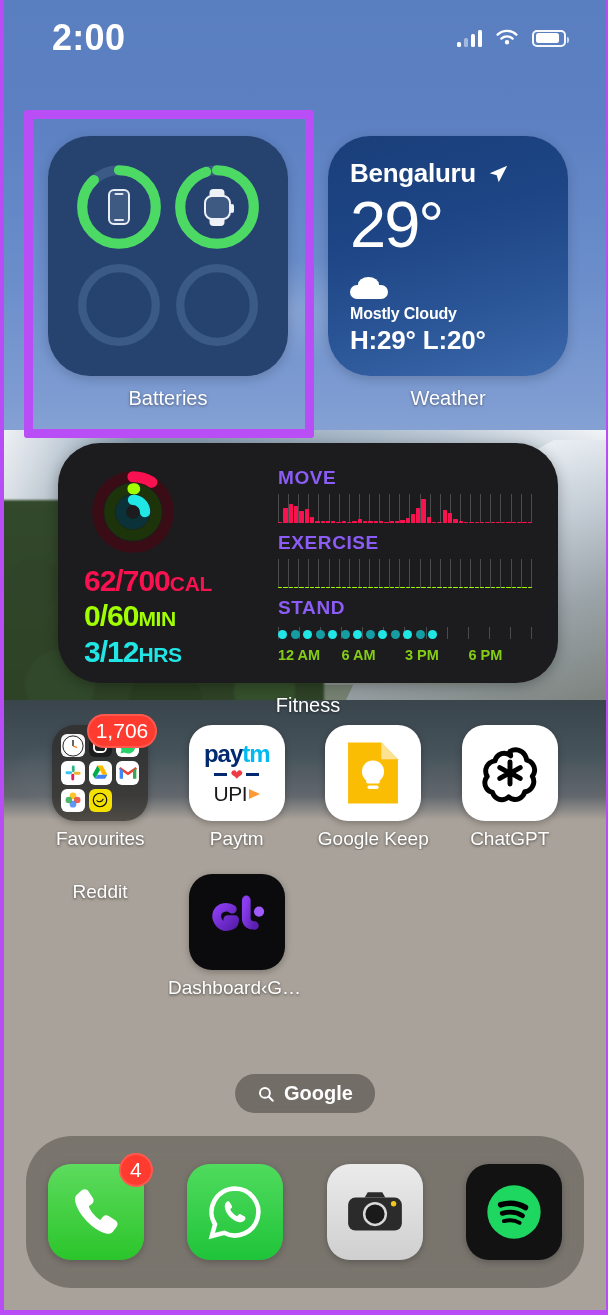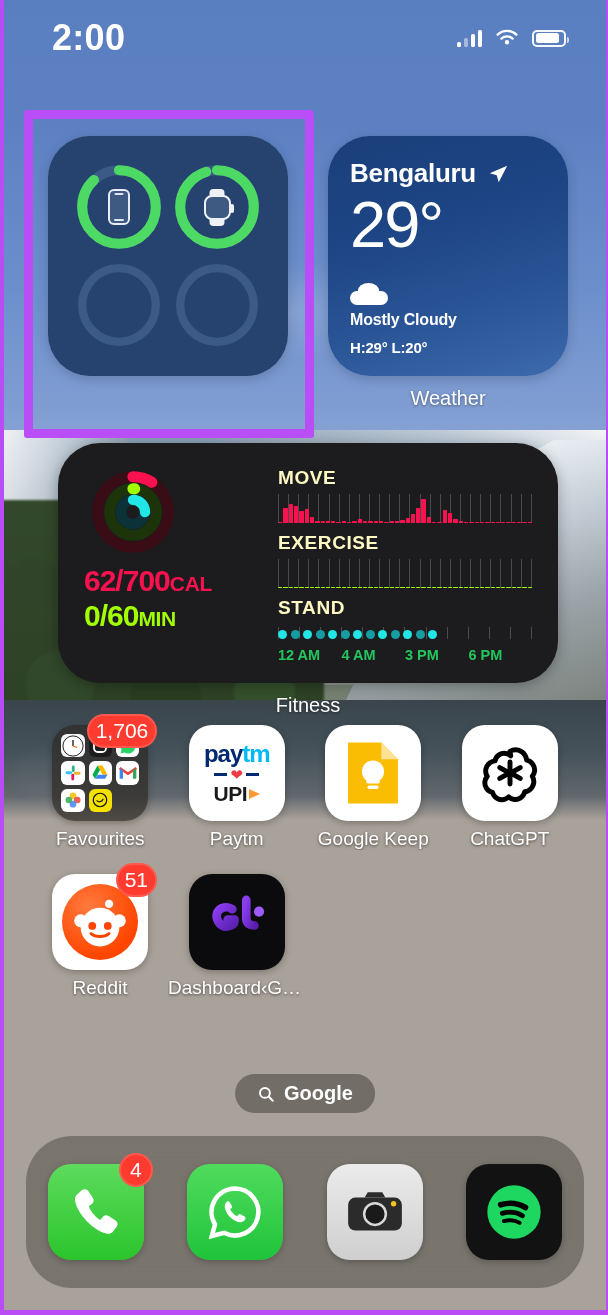--- a/index.html
+++ b/index.html
@@ -176,44 +176,44 @@
   }
   .wx-cloud:before{
     content:""; position:absolute; left:0; bottom:0; width:38px; height:14px;
     background:#fff; border-radius:9px;
   }
   .wx-cloud:after{
     content:""; position:absolute; left:8px; bottom:7px; width:21px; height:15px;
     background:#fff; border-radius:50%;
   }
   .wx-cond { font-size:16px; font-weight:700; letter-spacing:-.2px; }
-  .wx-hl   { font-size:15px; font-weight:700; letter-spacing:-.2px; margin-top:10px;}
+  .wx-hl   { font-size:26px; font-weight:700; letter-spacing:-.2px; margin-top:2px;}
 
   
   .fitness-wrap { position:absolute; top:443px; left:54px; z-index:20; }
   .fit-widget {
     width:500px; height:240px; border-radius:42px; background:#1c1c1e;
     display:flex; padding:24px 26px 20px 26px; box-shadow:0 3px 14px rgba(0,0,0,.3);
   }
   .fit-left { width:180px; display:flex; flex-direction:column; }
   .rings-wrap { width:86px; height:86px; position:relative; margin:2px 0 8px 6px; }
   .rings-wrap svg{ width:100%; height:100%; transform:rotate(-90deg); }
   .fit-stat { font-size:30px; font-weight:700; line-height:1.18; letter-spacing:-1px;}
   .fit-stat small { font-size:21px; font-weight:700; letter-spacing:-.3px; }
   .fit-right { flex:1; display:flex; flex-direction:column; padding-left:14px; }
-  .fit-h { color:#fef9c3; font-size:19px; font-weight:700; letter-spacing:.6px; }
+  .fit-h { color:#8b5cf6; font-size:19px; font-weight:700; letter-spacing:.6px; }
   .chart { height:36px; position:relative; margin:5px 0 9px 0; }
   .gridl { position:absolute; inset:0; display:flex; justify-content:space-between; }
   .gridl i { width:1px; background:#4b4b4d; }
   .bars-abs { position:absolute; left:0; right:0; bottom:0; height:100%;
               display:flex; align-items:flex-end; gap:1px; }
   .bars-abs i { flex:1; border-radius:.5px; }
   .dots { position:absolute; left:0; right:0; top:6px; display:flex; gap:3.5px; }
   .dots i { width:9px; height:9px; border-radius:50%; display:block; }
-  .axis { display:flex; color:#22c55e; font-size:14.5px; font-weight:700; margin-top:2px;align-items:flex-end; }
+  .axis { display:flex; color:#84cc16; font-size:14.5px; font-weight:700; margin-top:2px;align-items:flex-end; }
   .axis span { width:25%; }
 
   
   .apps { position:absolute; top:725px; left:0; right:0; z-index:20; padding:0 28px; }
   .approw { display:flex; }
   .app { width:138px; text-align:center; position:relative; }
   .appicon {
     width:96px; height:96px; border-radius:23px; margin:0 auto; position:relative;
     box-shadow:0 2px 7px rgba(0,0,0,.28); overflow:visible;
   }
@@ -237,21 +237,21 @@
   .mini { border-radius:6px; width:100%; height:100%; display:flex; align-items:center;
           justify-content:center; font-size:12px; font-weight:700; overflow:hidden; }
 
   
   .paytm { background:#fff; display:flex; flex-direction:column; align-items:center; justify-content:center; gap:1px;}
   .paytm-top { font-size:24px; font-weight:700; letter-spacing:-1px; line-height:1; }
   .paytm-top .a{ color:#012970; } .paytm-top .b{ color:#00baf2; }
   .paytm-mid { display:flex; align-items:center; gap:3px; }
   .paytm-mid .ln { width:13px; height:3px; background:#012970; }
   .paytm-heart { color:#ee3a43; font-size:15px; line-height:1; }
-  .paytm-upi { font-size:21px; font-weight:700; color:#1a1a1a; letter-spacing:-.5px; line-height:1;
+  .paytm-upi { font-size:21px; font-weight:400; color:#1a1a1a; letter-spacing:-.5px; line-height:1;
                display:flex; align-items:center; gap:2px;}
   .upi-flag { width:0;height:0;border-left:11px solid #ff9933;border-top:5px solid transparent;border-bottom:5px solid transparent;}
 
   
   .gpt { background:#fff; display:flex; align-items:center; justify-content:center; }
   
   .keep { background:#fff; display:flex; align-items:center; justify-content:center; }
   
   .reddit { background:#fff; display:flex; align-items:center; justify-content:center; }
   .reddit-circle { width:76px; height:76px; border-radius:50%;
@@ -355,20 +355,21 @@
           </div>
           <div class="ringcell">
             <div class="ring">
               <svg viewBox="0 0 100 100">
                 <circle cx="50" cy="50" r="40" stroke="#3c5a86" stroke-width="9" fill="none"></circle>
               </svg>
             </div>
           </div>
         </div>
       </div>
+      <div class="wlabel">Batteries</div>
     </div>
 
     <div class="wcell" style="margin-left:40px;">
       <div class="widget wx-widget">
         <div class="wx-city">
           <span>Bengaluru</span>
           <svg class="wx-arrow" width="22" height="22" viewBox="0 0 24 24">
             <path d="M22 3L3 11.2l7.6 2.2 2.2 7.6L22 3z" fill="#fff"></path>
           </svg>
         </div>
@@ -396,20 +397,23 @@
             <circle cx="50" cy="50" r="27" stroke="#a2ff00" stroke-width="13" fill="none" stroke-linecap="round" stroke-dasharray="2 170"></circle>
             <circle cx="50" cy="50" r="14" stroke="#0b3239" stroke-width="12" fill="none"></circle>
             <circle cx="50" cy="50" r="14" stroke="#21e6e6" stroke-width="12" fill="none" stroke-linecap="round" stroke-dasharray="22 88"></circle>
           </svg>
         </div>
         <div class="fit-stat" style="color:#fa114f">
           <span>62/700</span><small>CAL</small>
         </div>
         <div class="fit-stat" style="color:#a2ff00">
           <span>0/60</span><small>MIN</small>
+        </div>
+        <div class="fit-stat" style="color:#21e6e6">
+          <span>3/12</span><small>HRS</small>
         </div>
       </div>
 
       <div class="fit-right">
         <div class="fit-h">MOVE</div>
         <div class="chart">
           <div class="gridl" id="grid-move">
               <i></i>
               <i></i>
               <i></i>
@@ -599,21 +603,21 @@
               <i style="background: rgb(22, 157, 163);"></i>
               <i style="background: rgb(33, 230, 230);"></i>
               <i style="background: rgb(22, 157, 163);"></i>
               <i style="background: rgb(33, 230, 230);"></i>
               <i style="background: rgb(22, 157, 163);"></i>
               <i style="background: rgb(33, 230, 230);"></i>
             </div>
         </div>
         <div class="axis">
           <span>12 AM</span>
-          <span>4 AM</span>
+          <span>6 AM</span>
           <span>3 PM</span>
           <span>6 PM</span>
         </div>
       </div>
     </div>
     <div class="wlabel">Fitness</div>
   </div>
 
   <div class="apps">
     <div class="approw">
@@ -719,35 +723,20 @@
               <path d="M24 16.5v15M17 20.3l7 4 7-4M17 27.7l7-4 7 4"></path>
             </g>
           </svg>
         </div>
         <div class="appname">ChatGPT</div>
       </div>
     </div>
 
     <div class="approw" style="margin-top:24px;">
       <div class="app">
-        <div class="appicon reddit">
-          <span class="reddit-circle">
-            <svg width="62" height="62" viewBox="0 0 48 48">
-              <circle cx="24" cy="28" r="15" fill="#fff"></circle>
-              <circle cx="9" cy="23" r="5" fill="#fff"></circle>
-              <circle cx="39" cy="23" r="5" fill="#fff"></circle>
-              <circle cx="31" cy="10" r="3.2" fill="#fff"></circle>
-              <path d="M24 14V19" stroke="#fff" stroke-width="2.2"></path>
-              <circle cx="18" cy="27" r="3" fill="#ff4500"></circle>
-              <circle cx="30" cy="27" r="3" fill="#ff4500"></circle>
-              <path d="M17 33c3.6 3 10.4 3 14 0" stroke="#ff4500" stroke-width="2.2" fill="none" stroke-linecap="round"></path>
-            </svg>
-          </span>
-          <span class="badge">51</span>
-        </div>
         <div class="appname">Reddit</div>
       </div>
 
       <div class="app">
         <div class="appicon dash">
           <svg width="70" height="58" viewBox="0 0 60 50">
             <defs>
               <linearGradient id="gl" x1="0" y1="0" x2="1" y2="1">
                 <stop offset="0" stop-color="#8b3df0"></stop>
                   <stop offset="1" stop-color="#5a1fb0"></stop>

